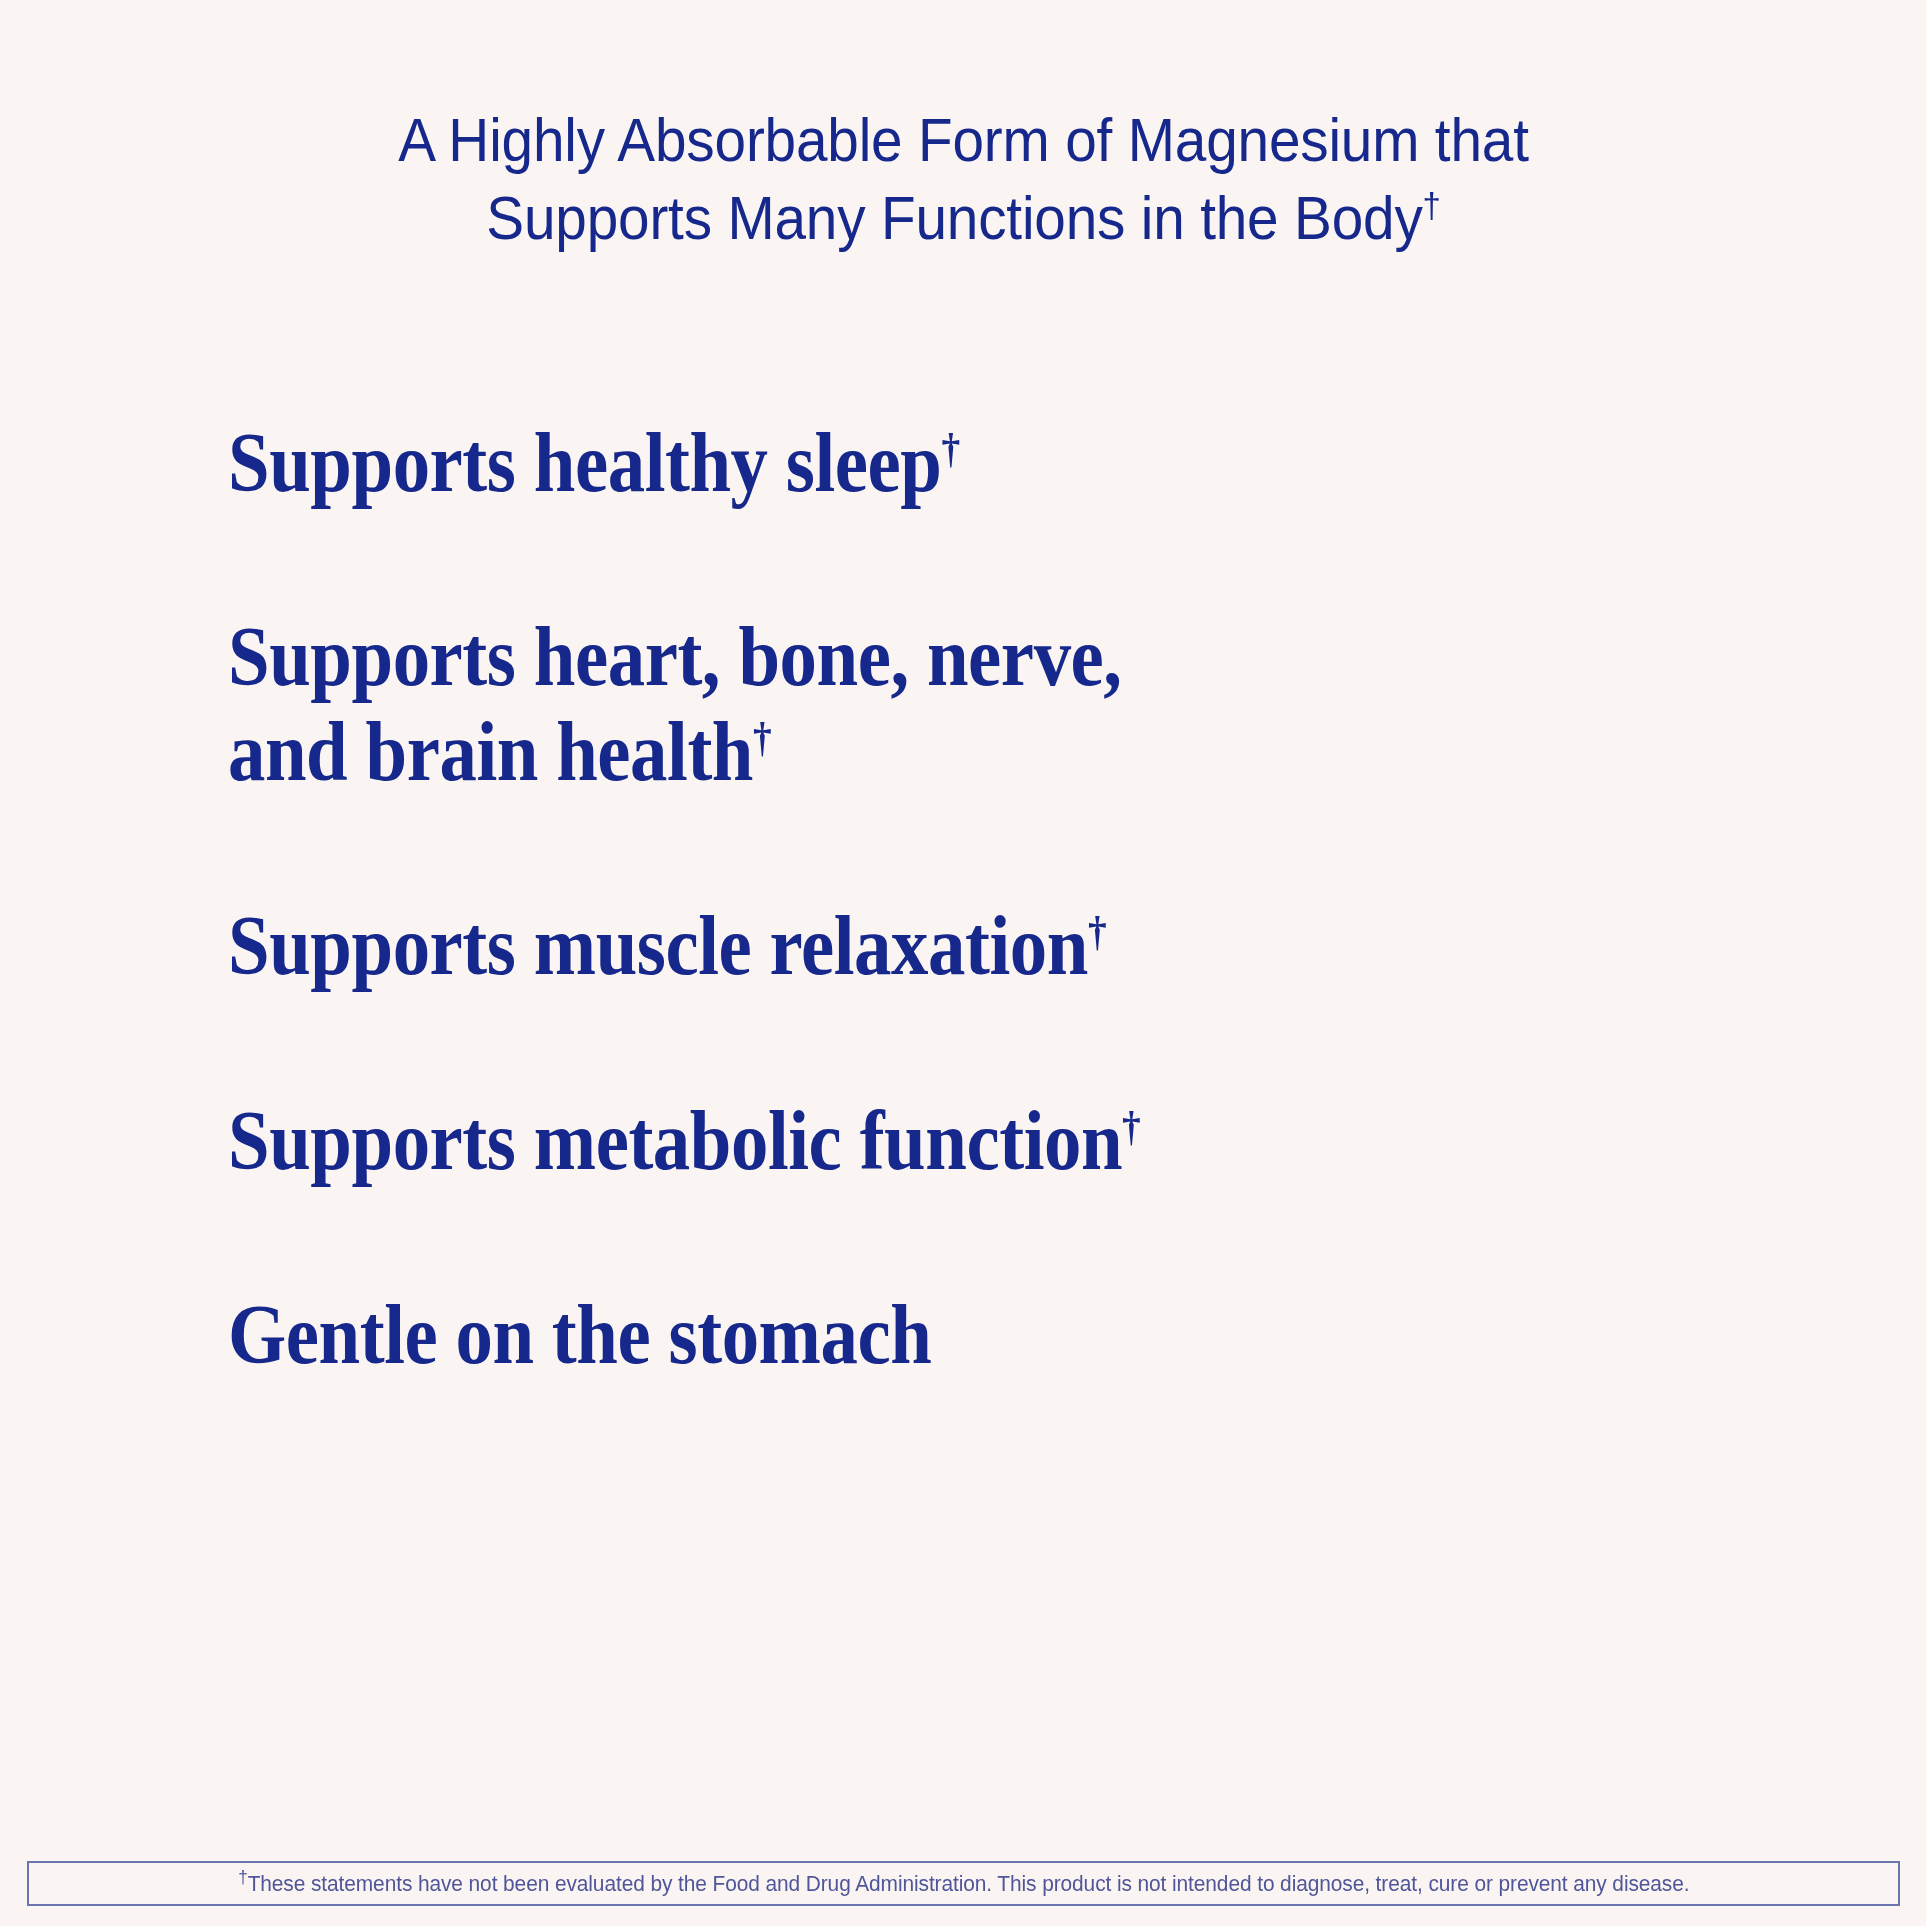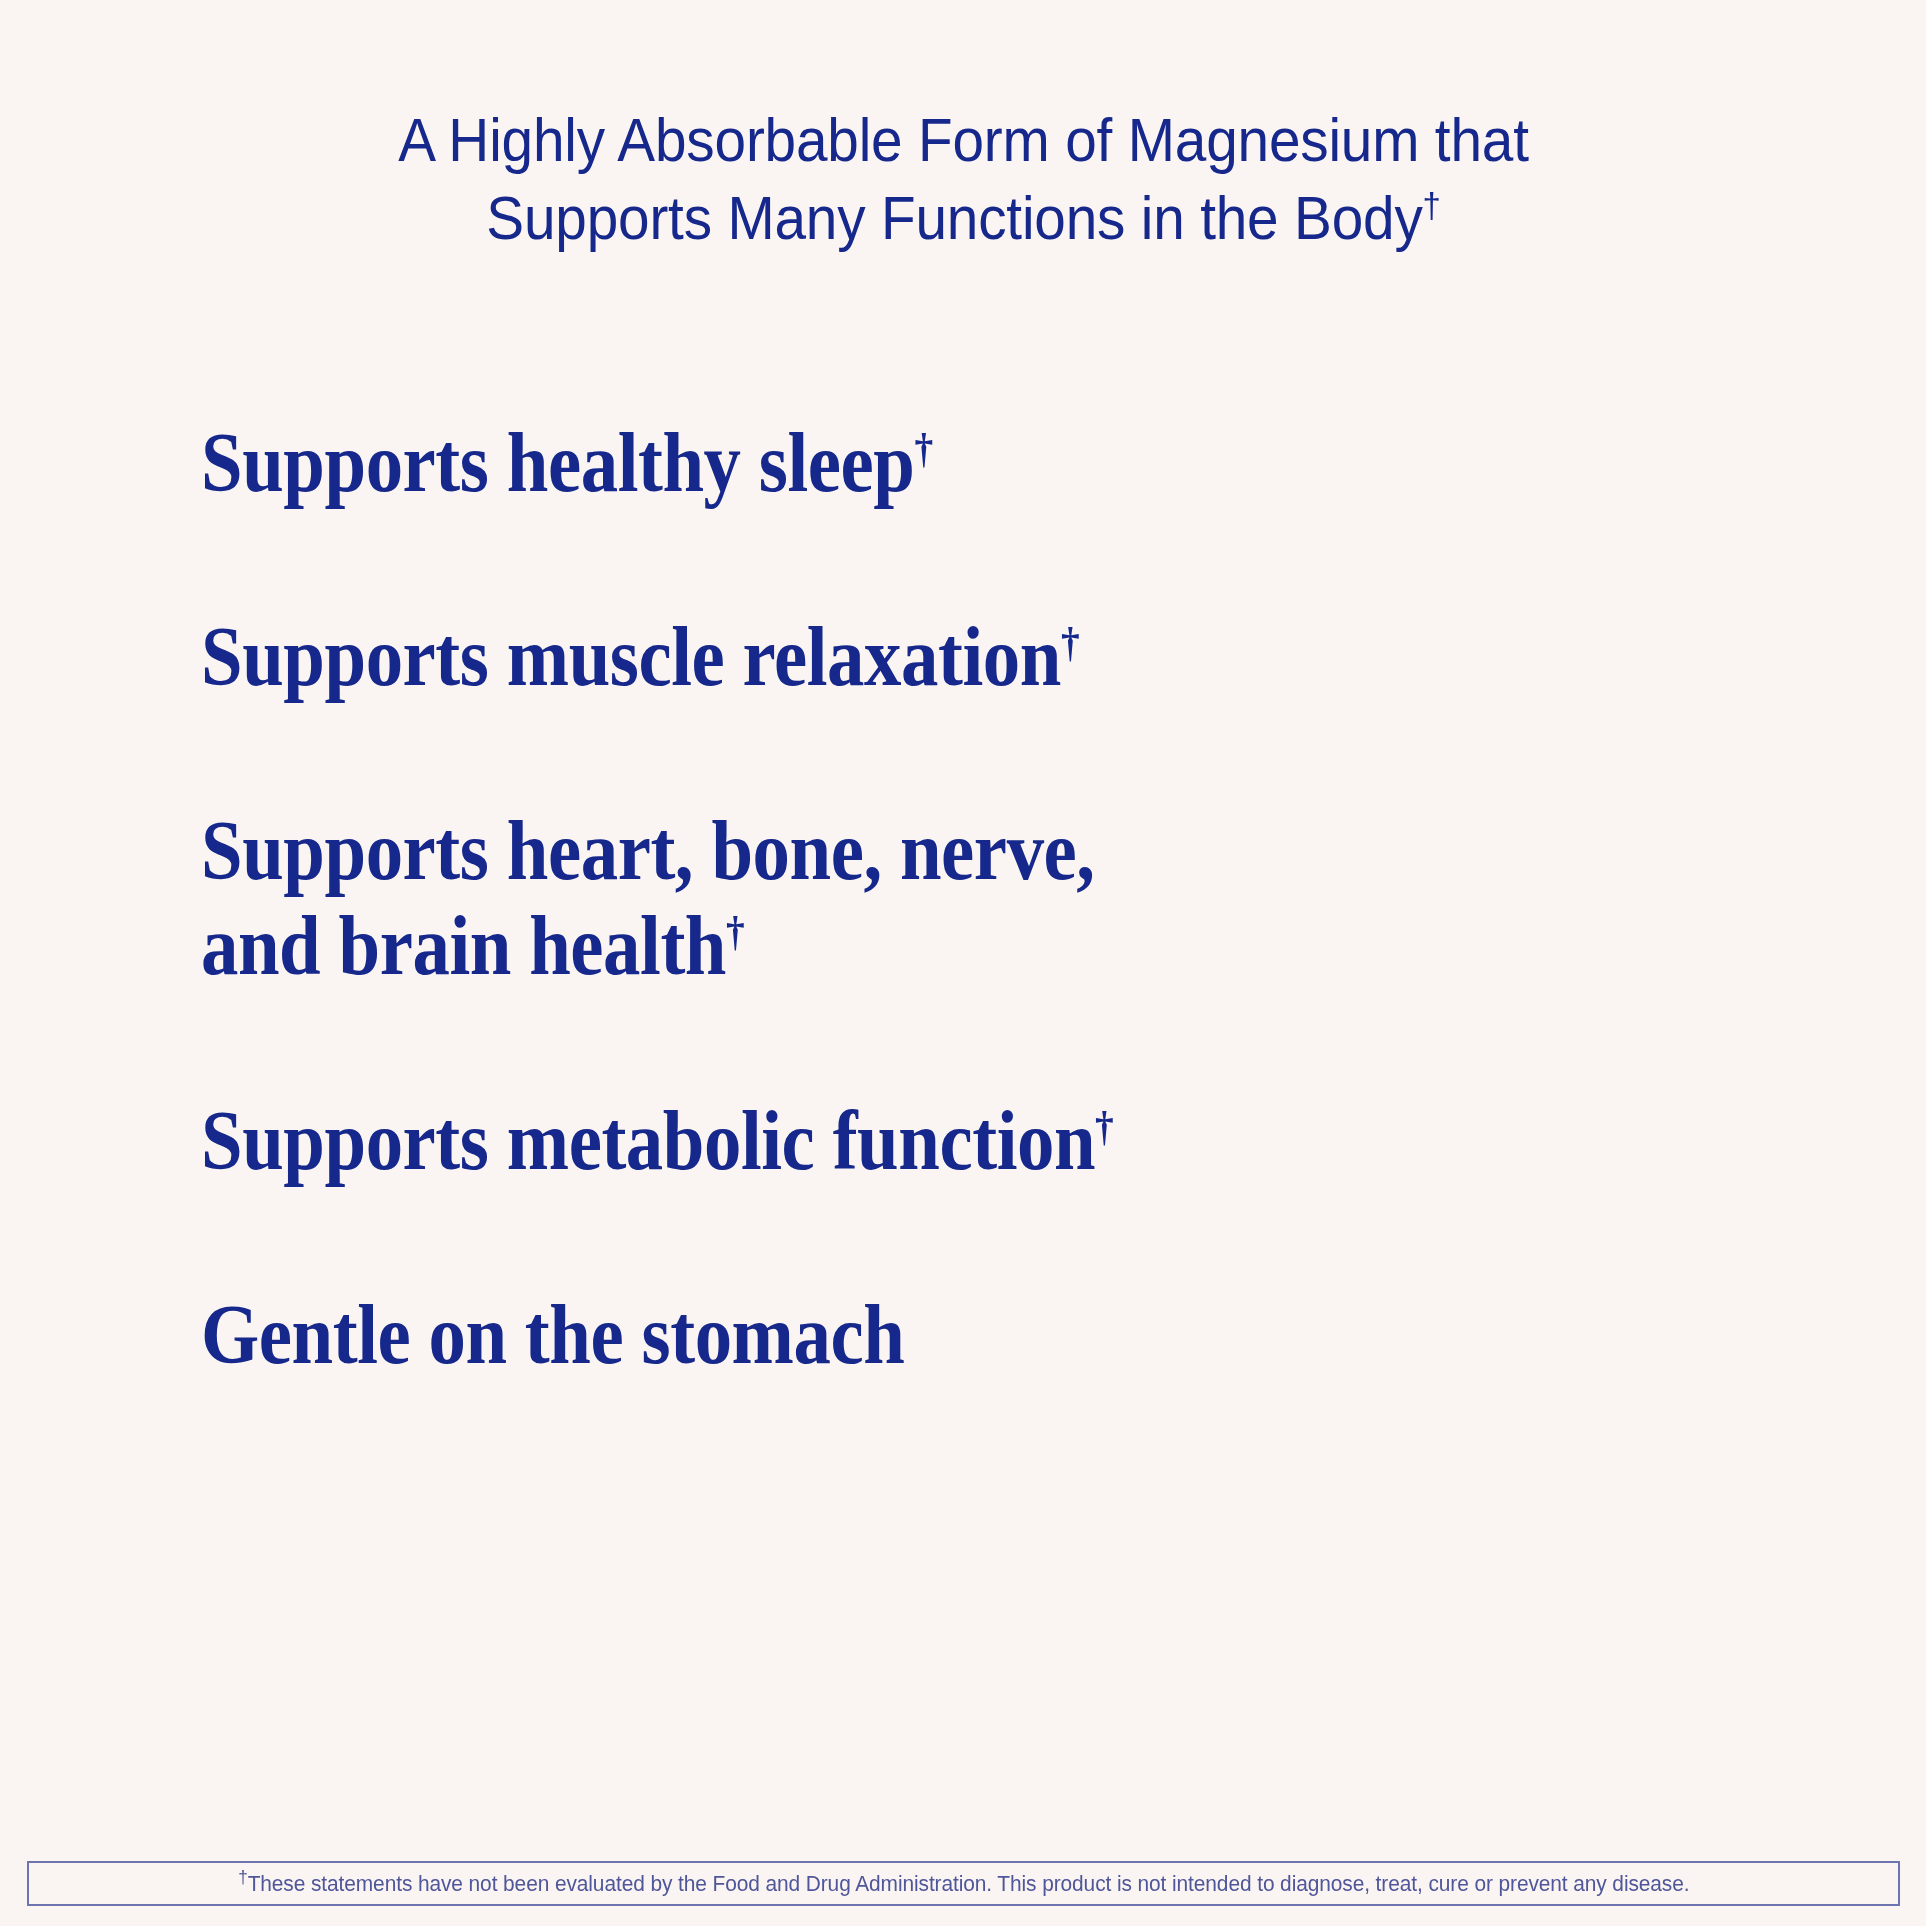--- a/index.html
+++ b/index.html
@@ -42,21 +42,21 @@
   }
   .headline .dag {
     font-size: 0.58em;
     vertical-align: super;
     line-height: 0;
   }
 
   
   .bullets {
     margin-top: 117px;
-    padding-left: 92px;
+    padding-left: 119px;
     padding-right: 119px;
     flex: 0 0 auto;
   }
   .bullet-row {
     display: flex;
     align-items: flex-start;
     margin-bottom: 99px;
   }
   .bullet-row:last-child {
     margin-bottom: 8px;
@@ -133,27 +133,27 @@
 
   <div class="bullets">
 
     <div class="bullet-row">
       <span class="leaf-icon"><span class="leaf-shape"></span></span>
       <div class="bullet-text"><span>Supports healthy sleep</span><span class="dag">†</span></div>
     </div>
 
     <div class="bullet-row">
       <span class="leaf-icon"><span class="leaf-shape"></span></span>
-      <div class="bullet-text"><span>Supports muscle relaxation</span><span class="dag">†</span></div>
+      <div class="bullet-text"><span>Supports heart, bone, nerve,
+and brain health</span><span class="dag">†</span></div>
     </div>
 
     <div class="bullet-row">
       <span class="leaf-icon"><span class="leaf-shape"></span></span>
-      <div class="bullet-text"><span>Supports heart, bone, nerve,
-and brain health</span><span class="dag">†</span></div>
+      <div class="bullet-text"><span>Supports muscle relaxation</span><span class="dag">†</span></div>
     </div>
 
     <div class="bullet-row">
       <span class="leaf-icon"><span class="leaf-shape"></span></span>
       <div class="bullet-text"><span>Supports metabolic function</span><span class="dag">†</span></div>
     </div>
 
     <div class="bullet-row">
       <span class="leaf-icon"><span class="leaf-shape"></span></span>
       <div class="bullet-text"><span>Gentle on the stomach</span><span class="dag"></span></div>

